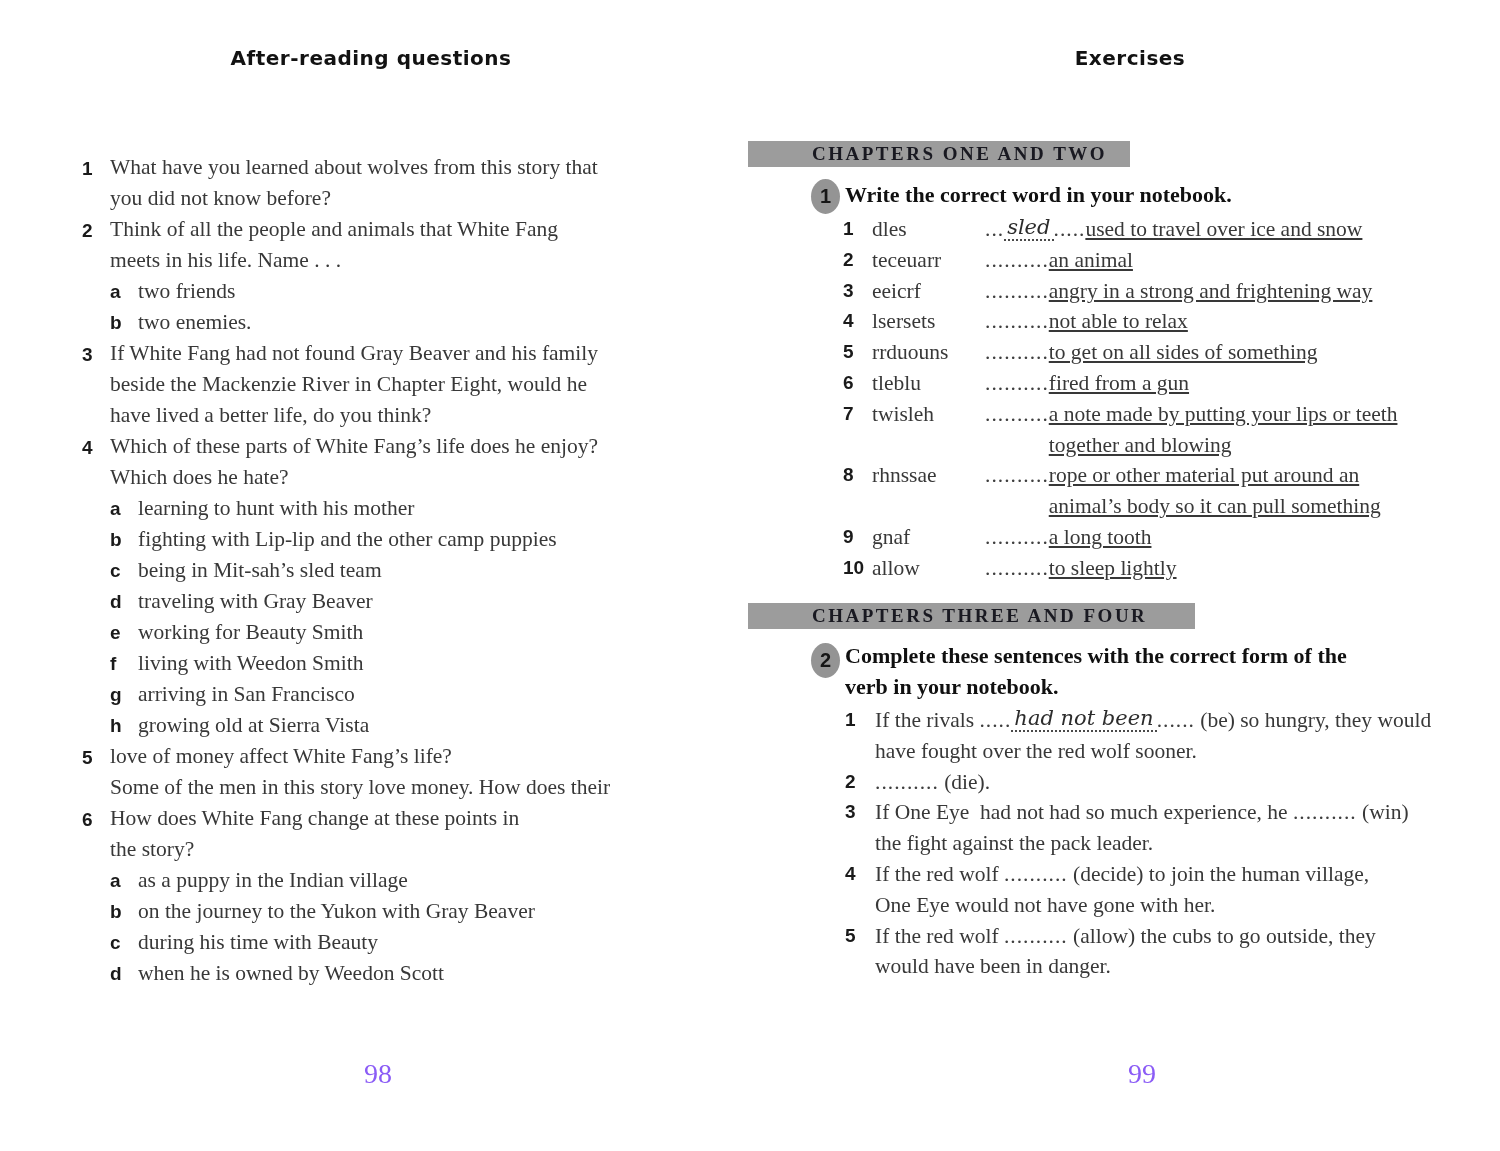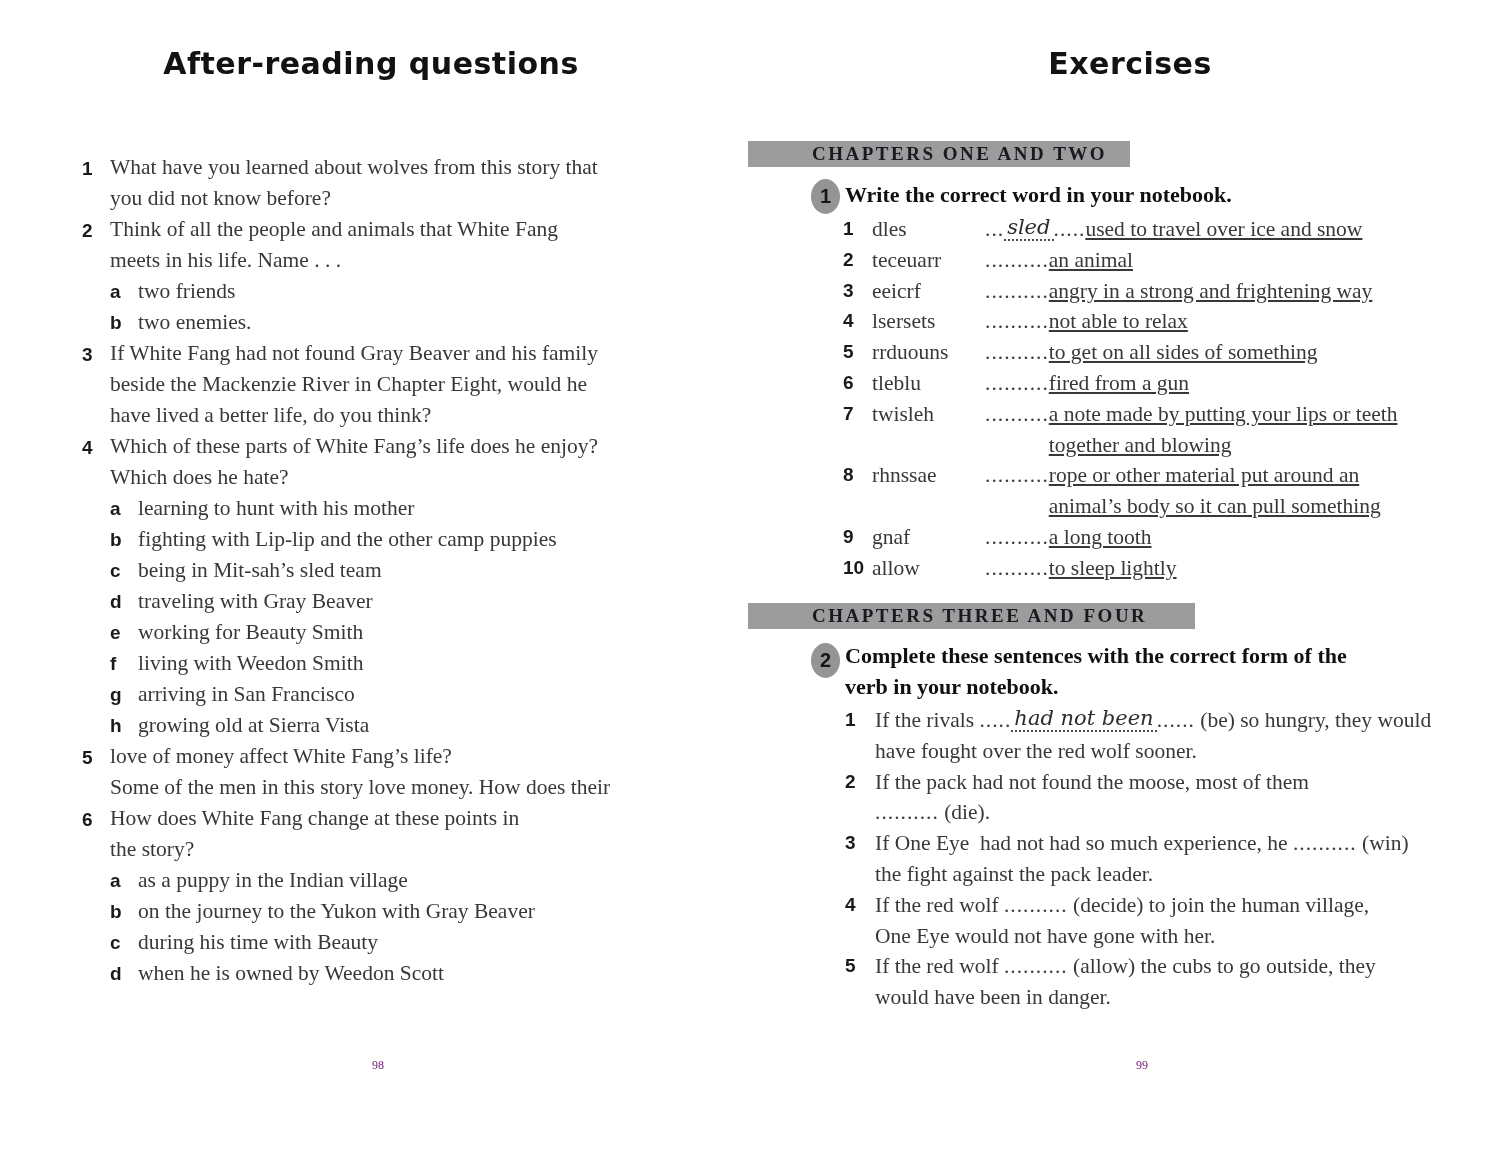--- a/index.html
+++ b/index.html
@@ -8,21 +8,21 @@
     --ink:#383838;
     --ink-dark:#101010;
   }
   html,body{margin:0;padding:0;background:#ffffff;}
   .sheet{
     position:relative;width:1500px;height:1151px;background:#ffffff;overflow:hidden;
     font-family:"Liberation Serif",serif;color:var(--ink);
   }
   .page-title{
     position:absolute;font-family:"DejaVu Sans",sans-serif;font-weight:bold;
-    font-size:30px;color:#121212;text-align:center;letter-spacing:.5px;
+    font-size:20px;color:#121212;text-align:center;letter-spacing:.5px;
   }
   #left-title{left:82px;top:46px;width:578px;}
   #right-title{left:940px;top:46px;width:380px;}
 
   #left-intro{position:absolute;left:110px;top:99px;font-size:21.5px;color:var(--ink);}
 
   
   #left-questions{position:absolute;left:82px;top:152px;width:592px;}
   .q-item{display:flex;}
   .q-num{
@@ -85,21 +85,21 @@
   .s-body{flex:1;}
   .s-line{font-size:21.5px;line-height:30.8px;white-space:pre-wrap;}
 
   .dots{color:#3f3f3f;letter-spacing:1px;}
   .answer{
     font-family:"DejaVu Serif",serif;font-style:italic;font-size:21px;
     color:#2c2c2c;border-bottom:2px dotted #4a4a4a;padding:0 3px;
     position:relative;top:-2px;
   }
 
-  .page-number{position:absolute;font-size:12px;color:#701a75;width:40px;text-align:center;}
+  .page-number{position:absolute;font-size:28px;color:#8b5cf6;width:40px;text-align:center;}
   #left-page-number{left:358px;top:1058px;}
   #right-page-number{left:1122px;top:1058px;}
 </style>
 </head>
 <body>
 
 <div class="sheet">
 
   <div class="page-title" id="left-title">After-reading questions</div>
 
@@ -315,21 +315,20 @@
         <div class="s-row">
           <div class="s-num">1</div>
           <div class="s-body">
             <div class="s-line"><span>If the rivals </span><span class="dots">.....</span><span class="answer">had not been</span><span class="dots">......</span><span> (be) so hungry, they would</span></div>
             <div class="s-line"><span>have fought over the red wolf sooner.</span></div>
           </div>
         </div>
         <div class="s-row">
           <div class="s-num">2</div>
           <div class="s-body">
-            <div class="s-line"><span>If the pack had not found the moose, most of them</span></div>
             <div class="s-line"><span class="dots">..........</span><span> (die).</span></div>
           </div>
         </div>
         <div class="s-row">
           <div class="s-num">3</div>
           <div class="s-body">
             <div class="s-line"><span>If One Eye  had not had so much experience, he </span><span class="dots">..........</span><span> (win)</span></div>
             <div class="s-line"><span>the fight against the pack leader.</span></div>
           </div>
         </div>

